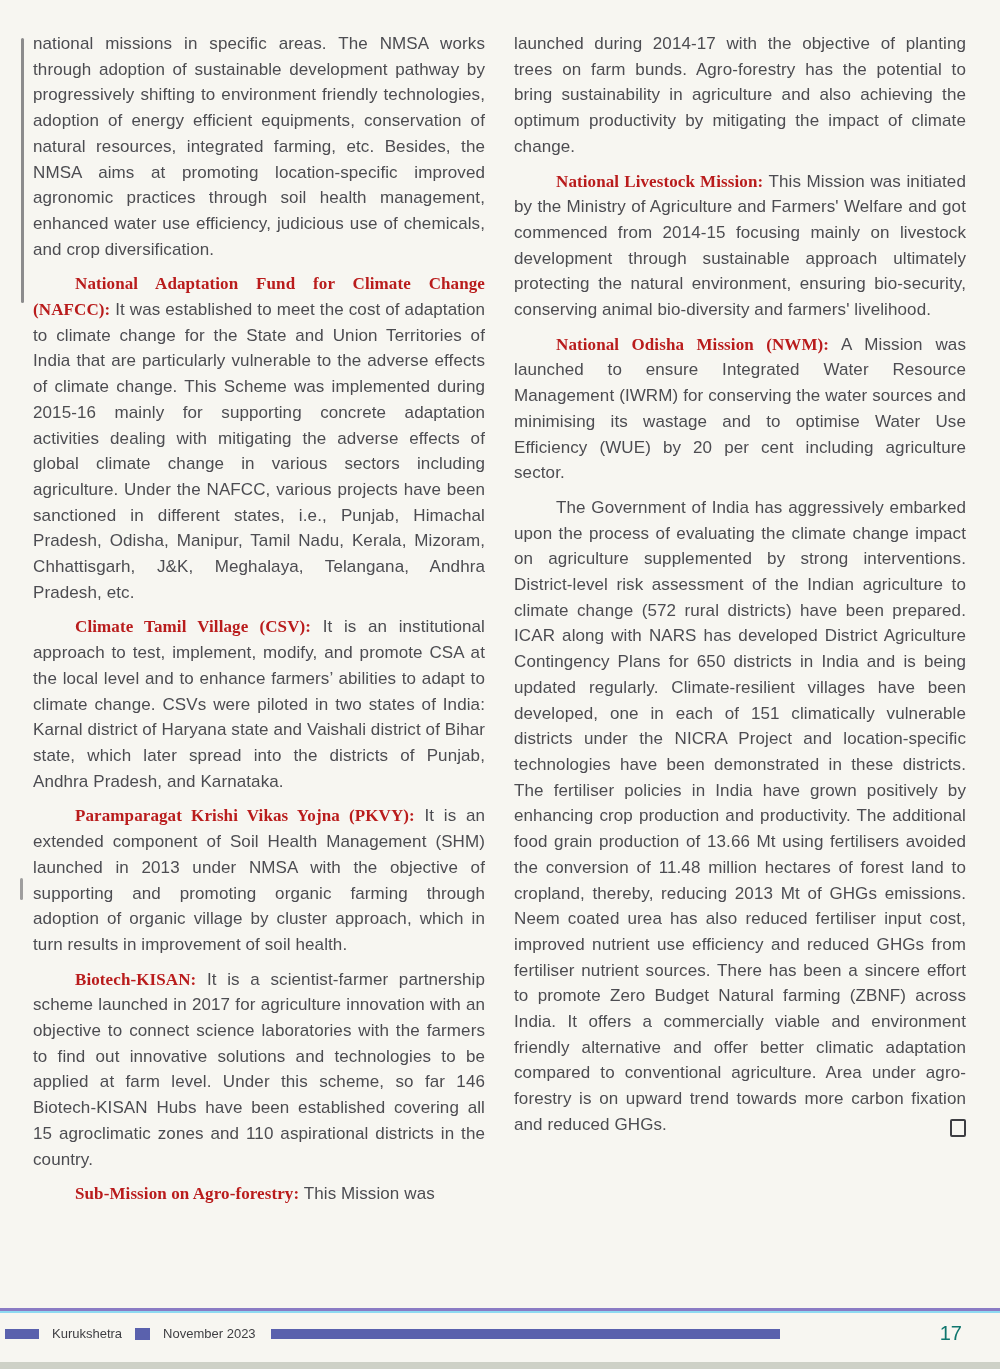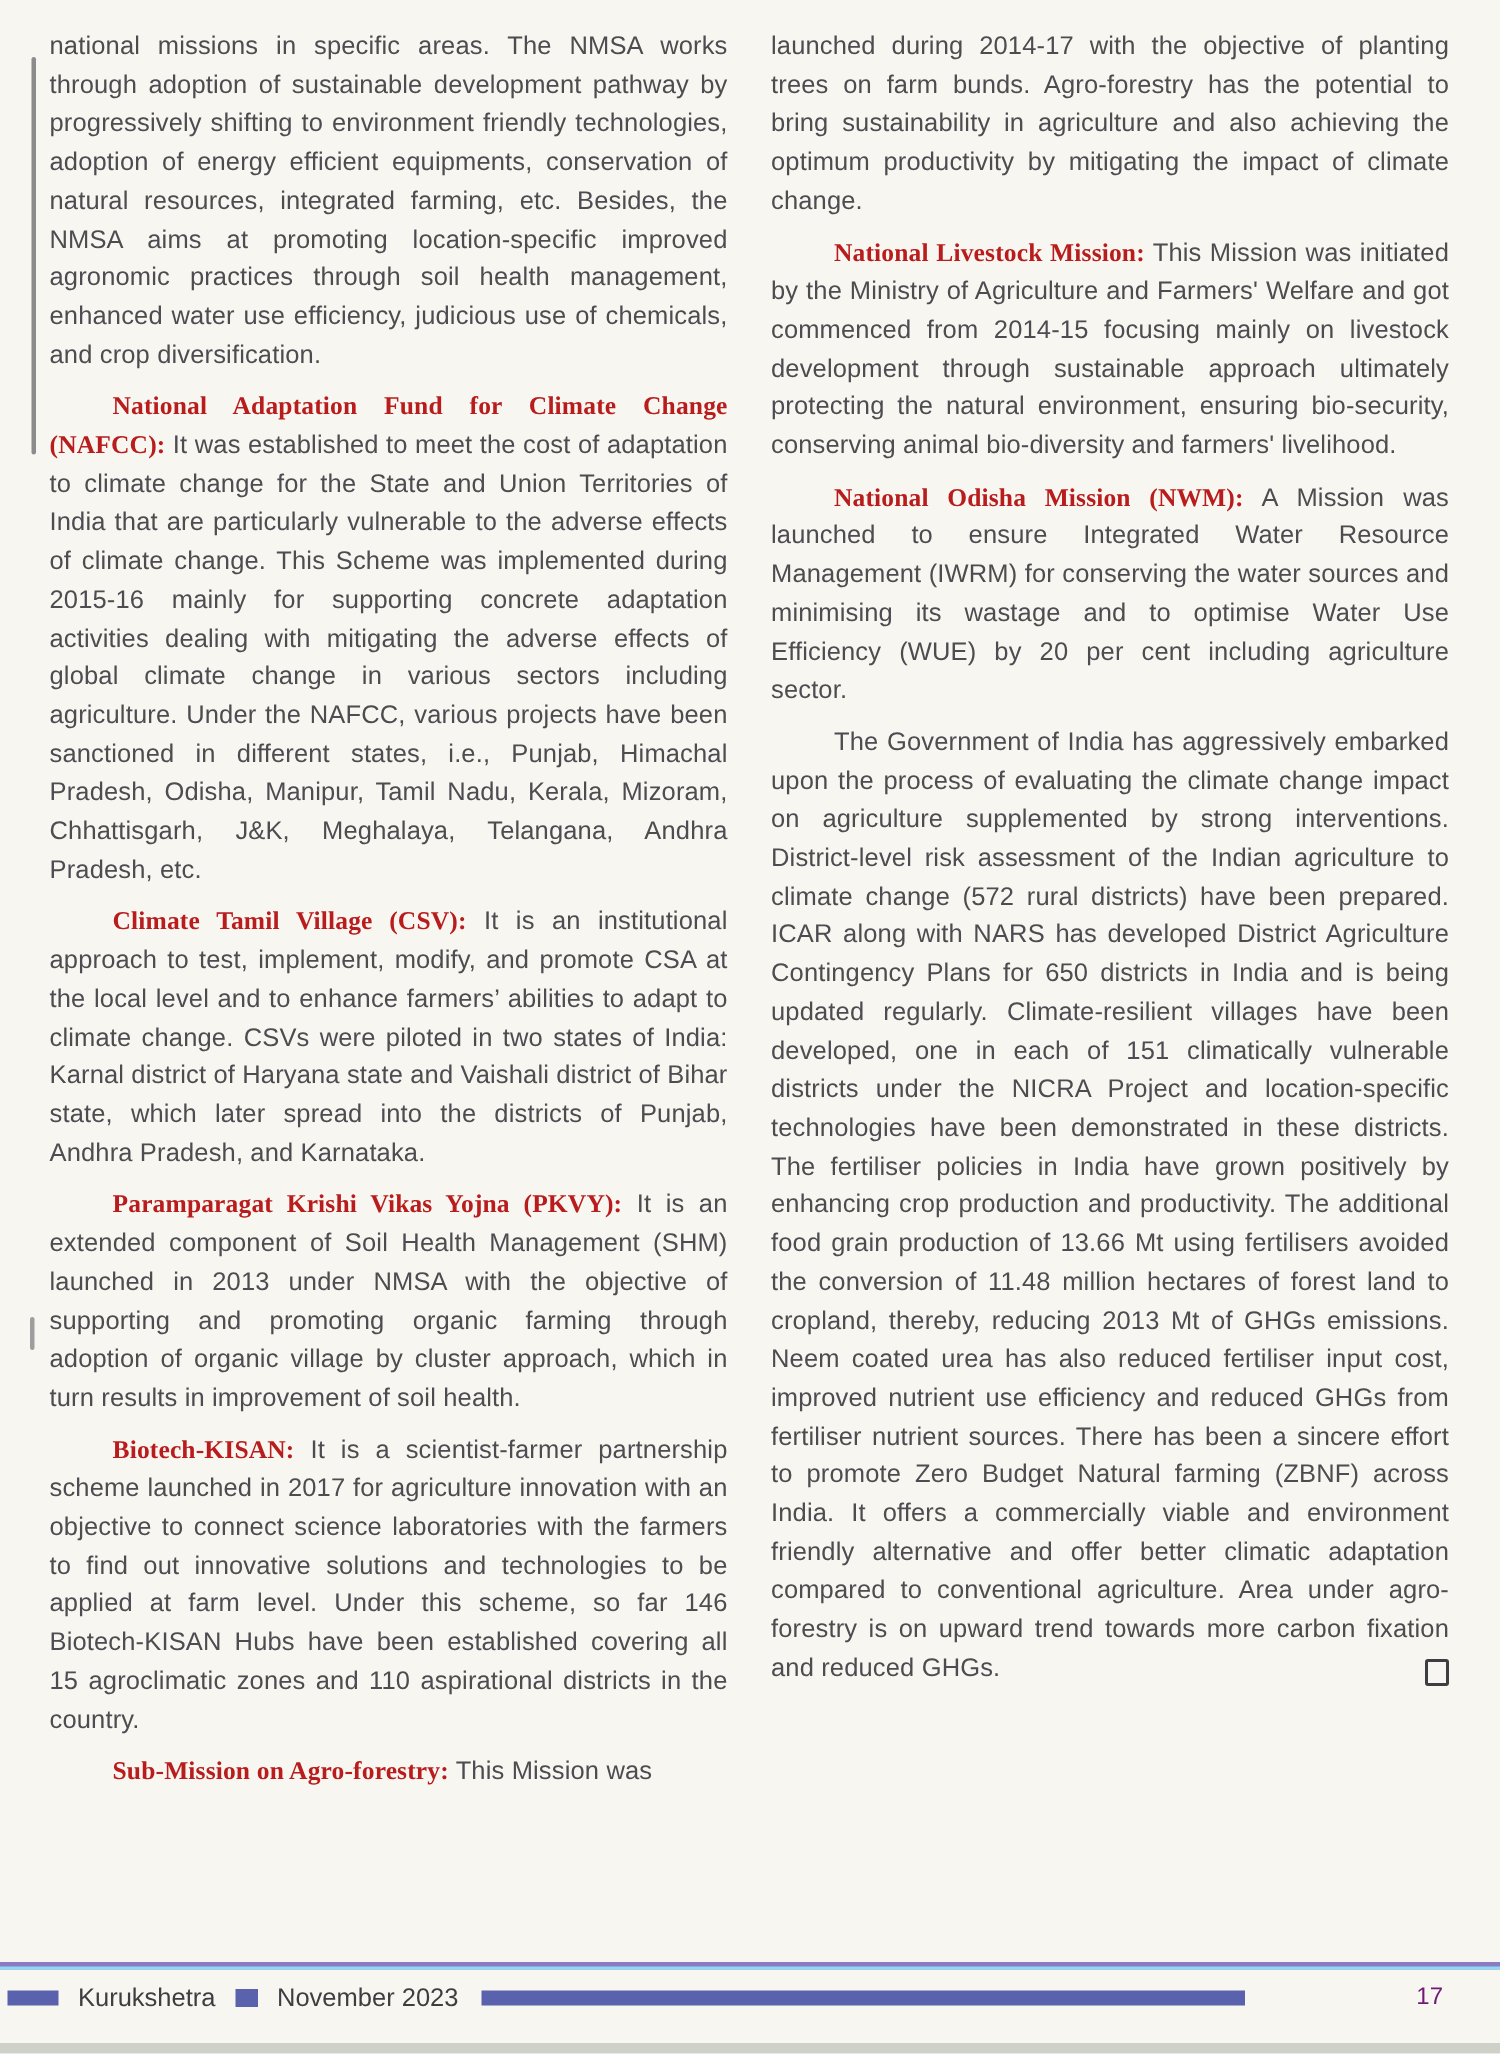--- a/index.html
+++ b/index.html
@@ -8,21 +8,21 @@
     width: 1000px;
     height: 1369px;
     margin: 0 auto;
     background: #f7f6f1;
     font-family: "Liberation Sans", sans-serif;
     overflow: hidden;
   }
   .columns {
     display: flex;
     gap: 29px;
-    padding: 18px 31px 0 33px;
+    padding: 31px 31px 0 33px;
   }
   .col { width: 452px; }
   .para {
     margin: 0 0 9px 0;
     text-align: justify;
     font-size: 17px;
     line-height: 25.7px;
     color: #4c4c51;
     letter-spacing: 0.1px;
   }
@@ -48,30 +48,30 @@
     display: flex;
     align-items: center;
     margin-top: 9px;
     padding-left: 5px;
   }
   .bar { background: #5a61ad; height: 10px; flex: none; }
   .bar-short { width: 34px; margin-right: 13px; }
   .bar-square { width: 15px; height: 12px; margin: 0 13px; }
   .bar-long { width: 509px; margin-left: 15px; }
   .footer-mag, .footer-issue {
-    font-size: 17px;
+    font-size: 13px;
     color: #3e3e42;
     white-space: nowrap;
     flex: none;
   }
   .footer-page {
     margin-left: auto;
     margin-right: 38px;
-    font-size: 16px;
-    color: #701a75;
+    font-size: 20px;
+    color: #0f766e;
   }
   
   .scan-edge-bottom {
     position: absolute; left: 0; right: 0; bottom: 0;
     height: 7px; background: #c7cac0; opacity: 0.85;
   }
   .scan-streak-1 {
     position: absolute; left: 21px; top: 38px;
     width: 3px; height: 265px; background: #34343a;
     opacity: 0.55; border-radius: 2px;

